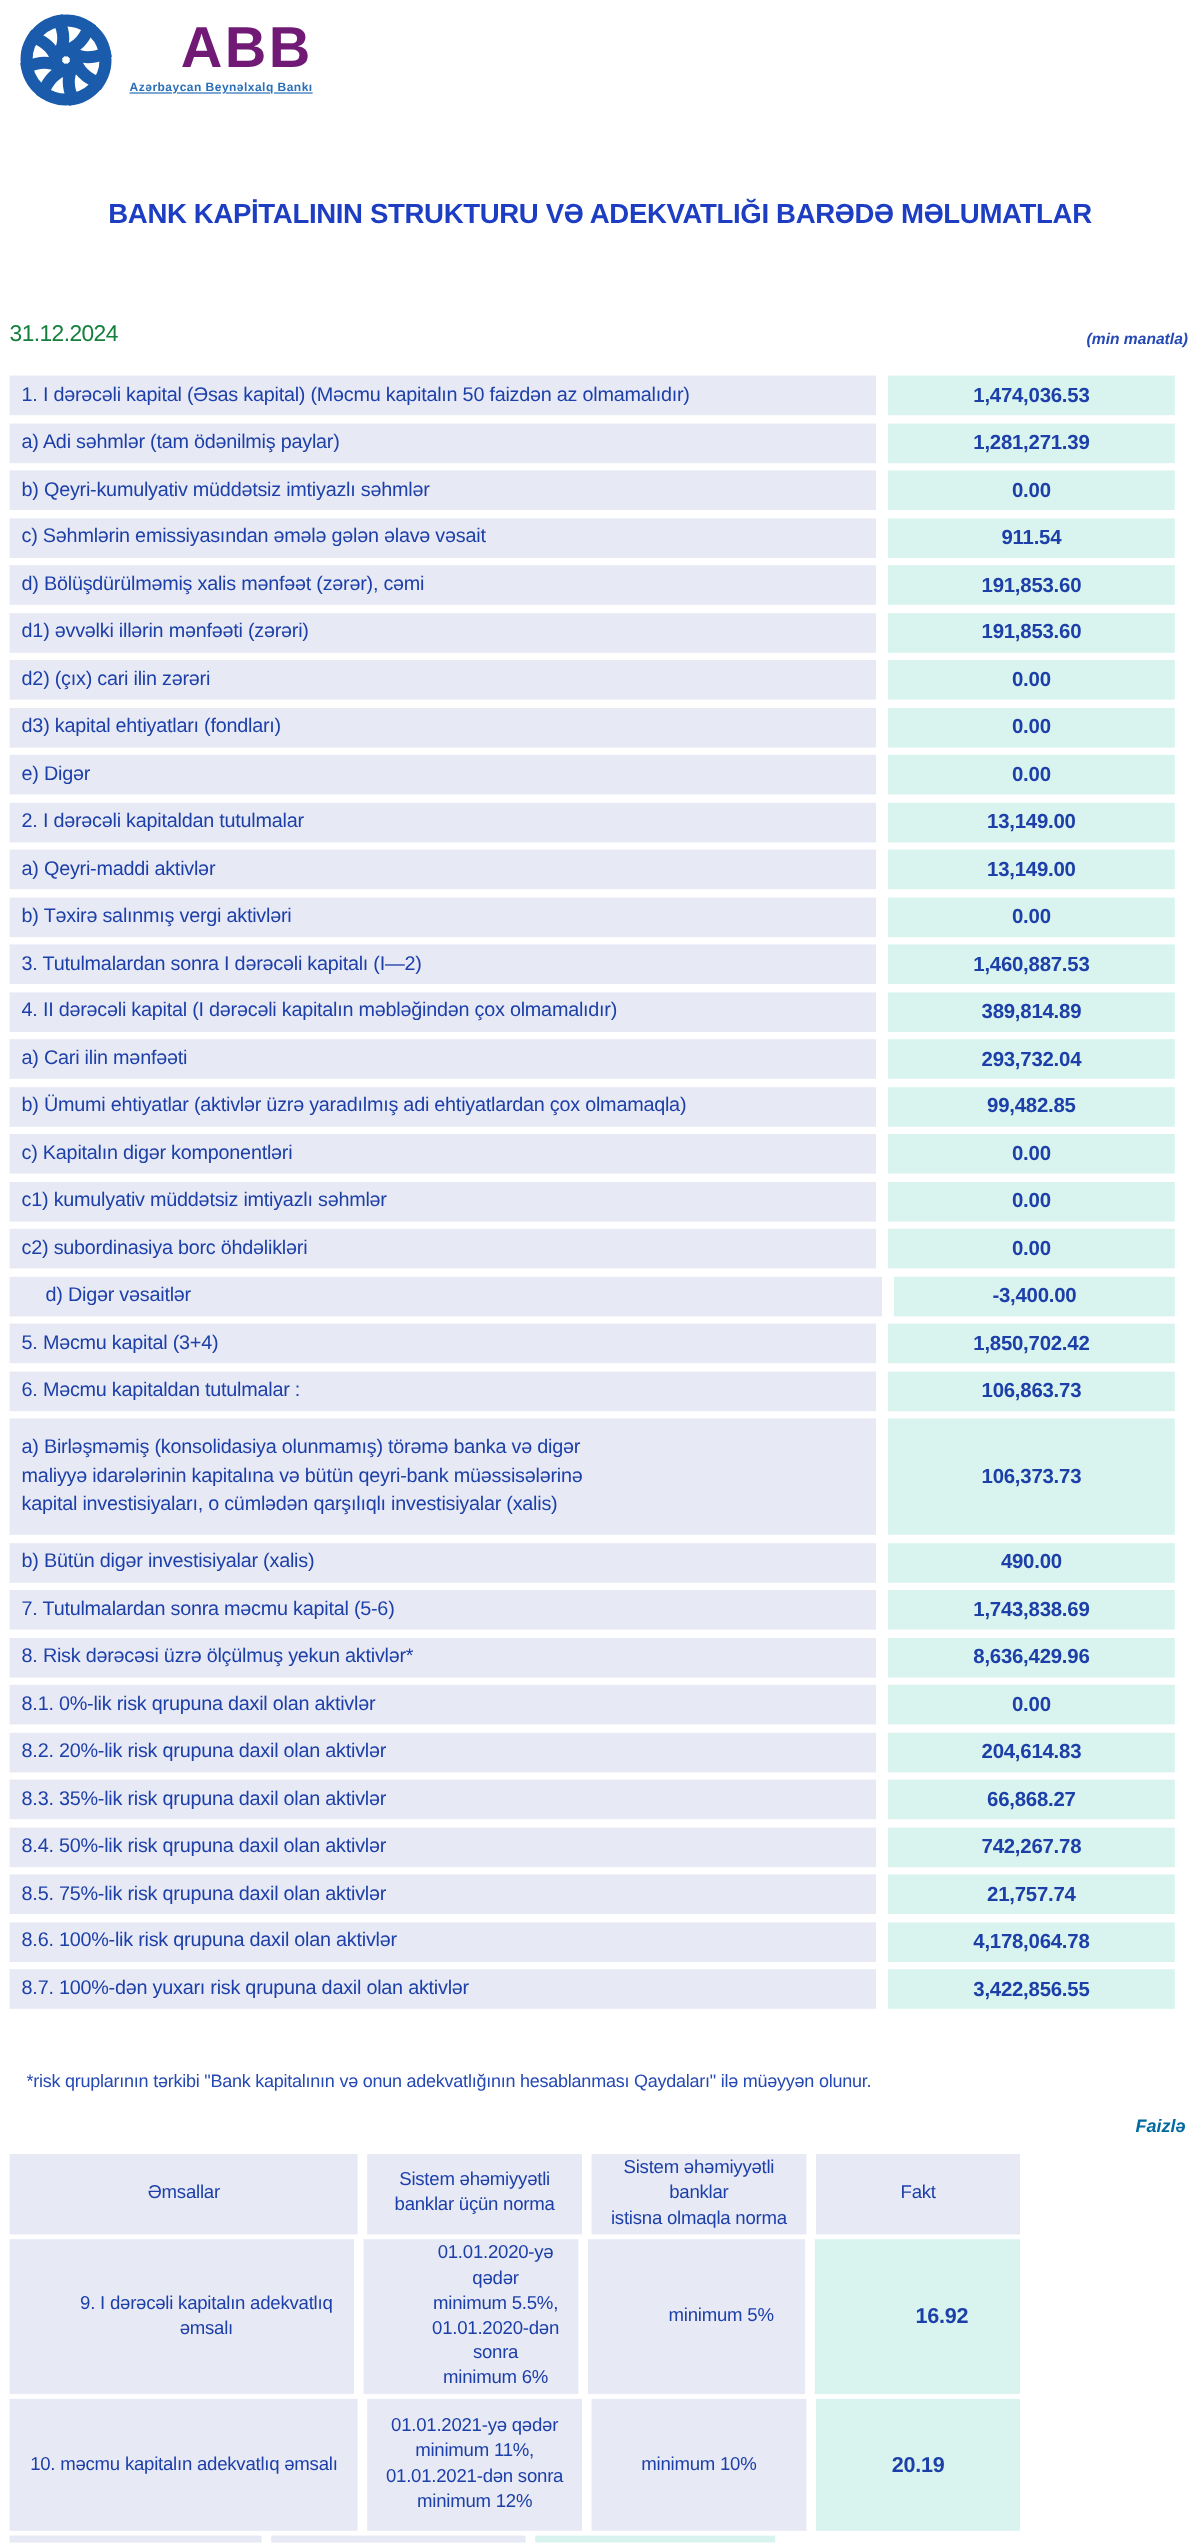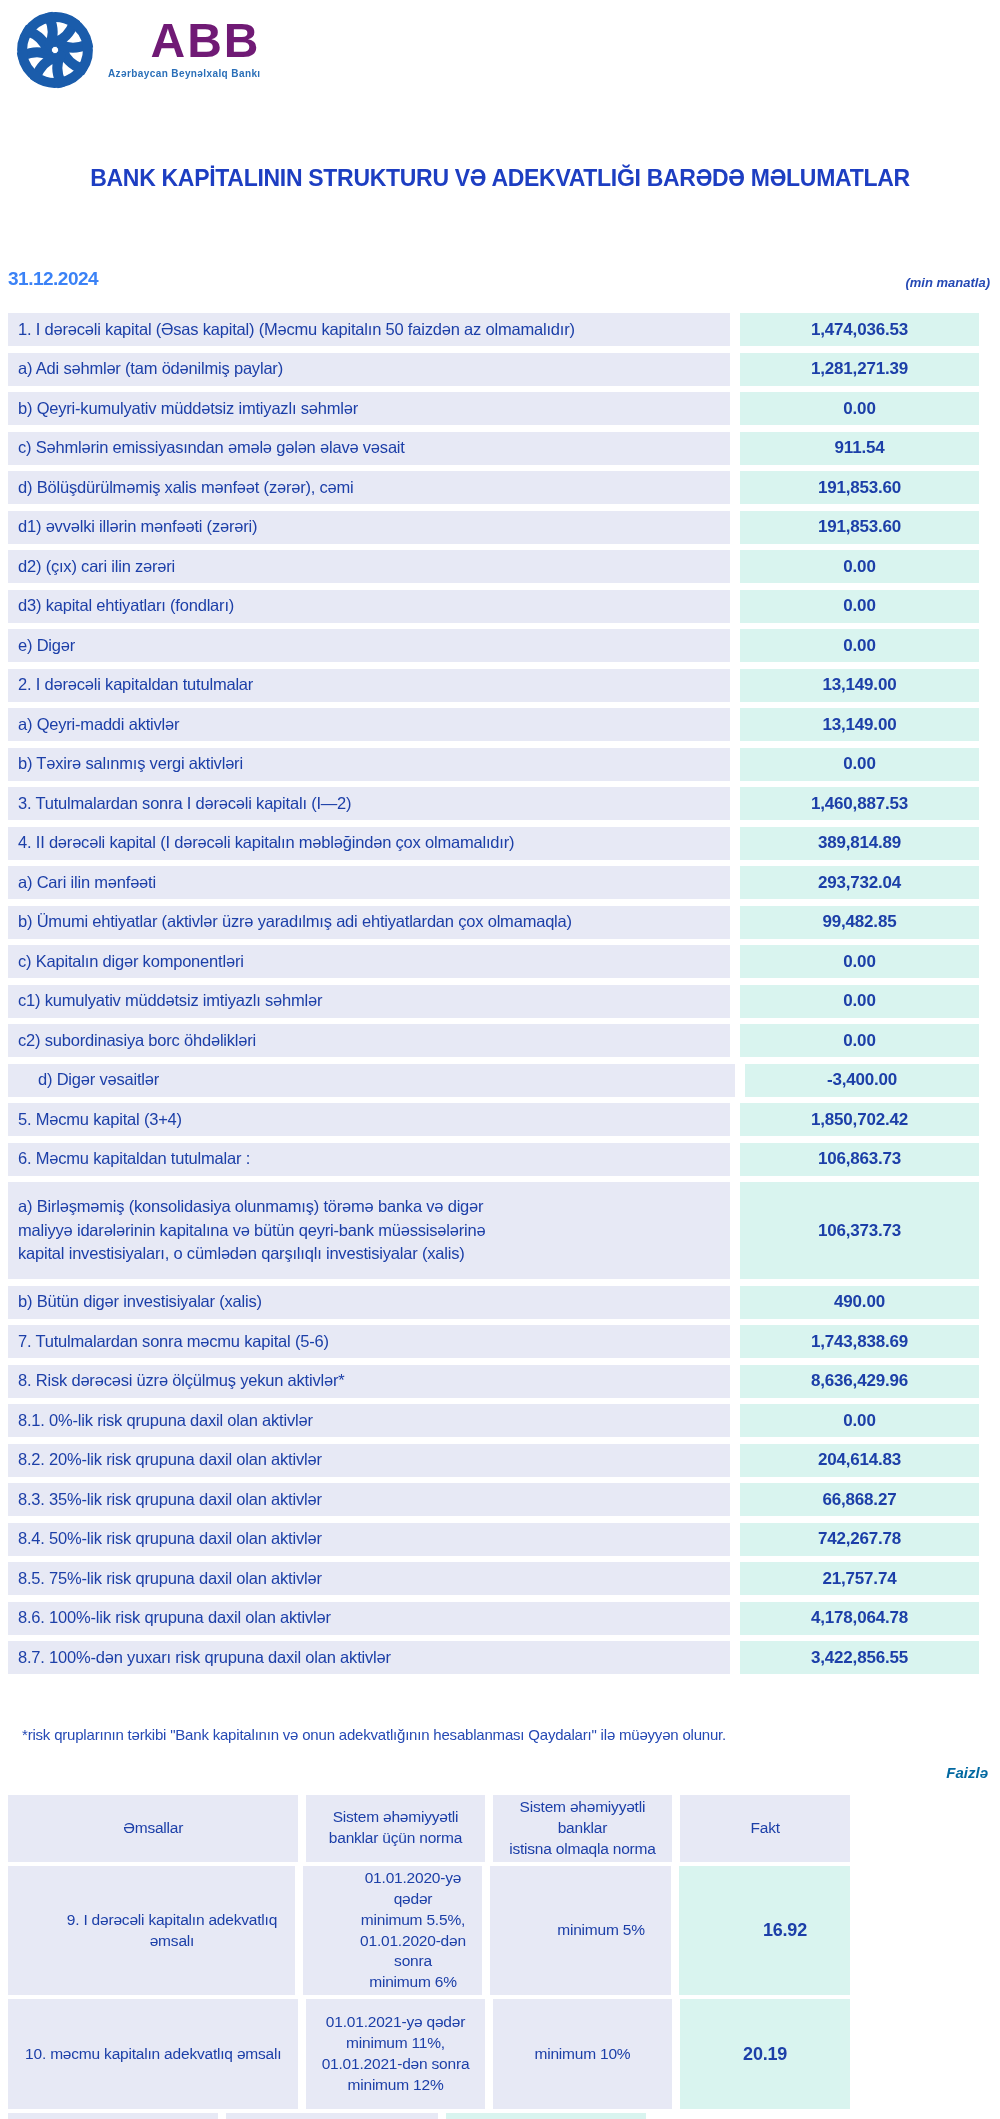--- a/index.html
+++ b/index.html
@@ -3,28 +3,28 @@
 <meta charset="utf-8">
 <style>
   html,body{margin:0;padding:0;background:#fff;}
   .page{position:relative;width:1000px;height:2119px;background:#ffffff;
         font-family:"Liberation Sans",sans-serif;color:#1c3fa8;overflow:hidden;}
 
   
   .logo{position:absolute;top:3px;left:8px;display:flex;align-items:flex-start;}
   .logo-text{margin-left:6px;padding-top:14px;}
   .logo-abbr{font-size:48px;font-weight:bold;color:#701a75;letter-spacing:2px;line-height:1;text-align:right;}
-  .logo-tagline{font-size:10px;font-weight:bold;color:#2a6fb8;letter-spacing:.4px;margin-top:3px;}
+  .logo-tagline{font-size:10px;font-weight:bold;color:#2a6fb8;letter-spacing:.4px;margin-top:3px;text-decoration:underline;}
 
   
   .title{position:absolute;top:165px;left:0;width:100%;text-align:center;
          font-size:23px;font-weight:bold;color:#1d3ec2;letter-spacing:-.3px;}
   .meta{position:absolute;top:268px;left:8px;right:10px;display:flex;
         justify-content:space-between;align-items:flex-end;}
-  .date{font-size:19px;font-weight:bold;letter-spacing:-.5px;color:#3b82f6;}
+  .date{font-size:19px;font-weight:normal;letter-spacing:-.5px;color:#15803d;}
   .unit{font-size:13px;font-weight:bold;font-style:italic;color:#2549b4;}
 
   
   .t1{position:absolute;top:313px;left:8px;width:971px;display:flex;flex-direction:column;}
   .t1row{display:flex;margin-bottom:6.5px;}
   .t1label{width:712px;min-height:33px;background:#e7e9f5;display:flex;align-items:center;
            padding-left:10px;font-size:16.5px;font-weight:normal;letter-spacing:-.2px;
            line-height:1.45;white-space:pre-line;}
   .t1label.ind{padding-left:30px;}
   .t1value{width:239px;min-height:33px;background:#d9f4ef;margin-left:10px;display:flex;

